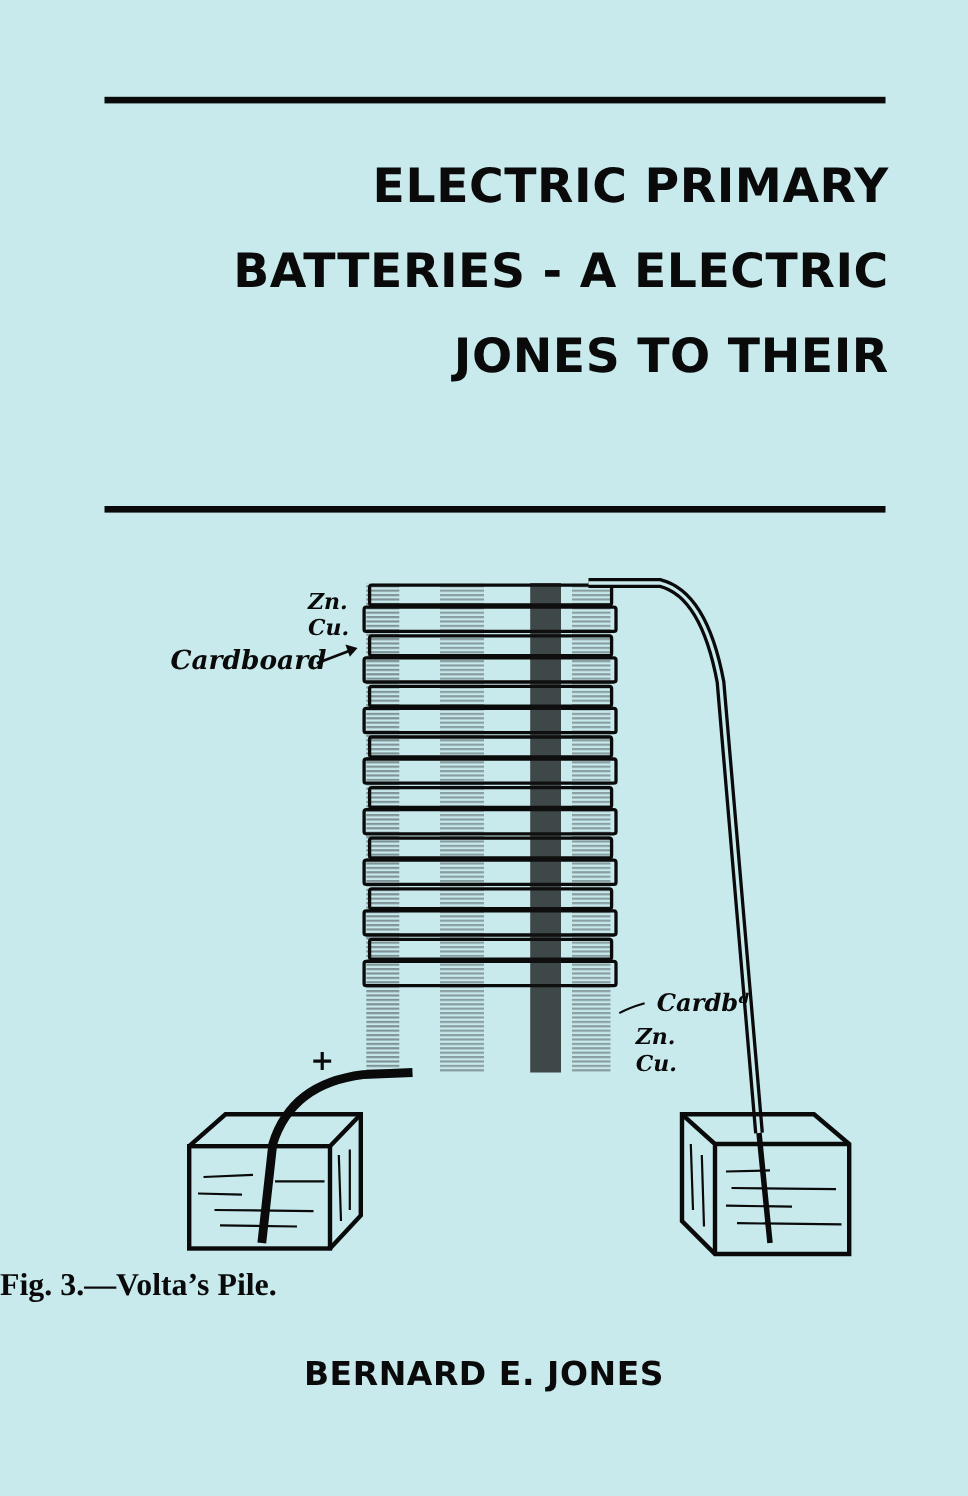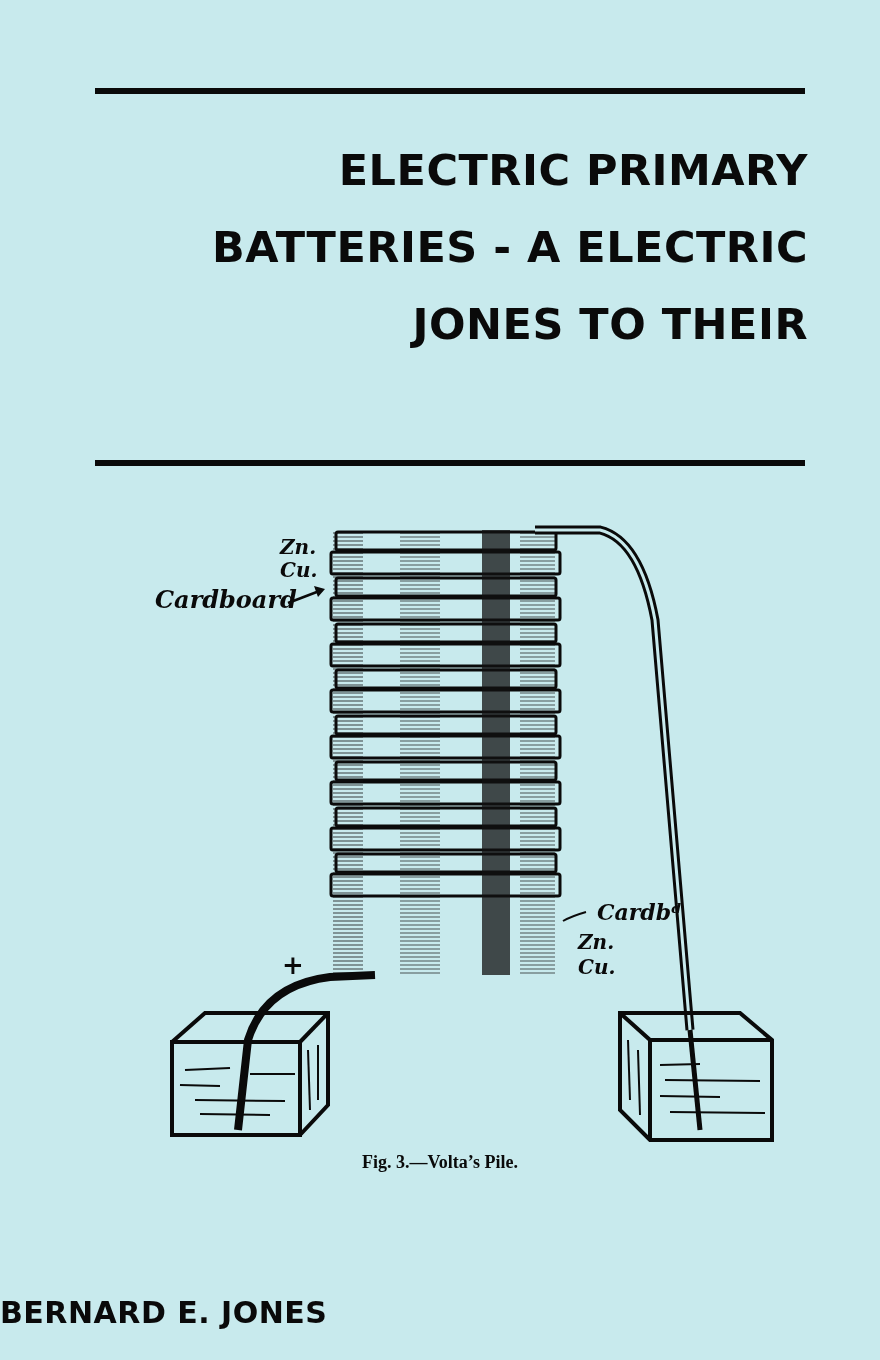--- a/index.html
+++ b/index.html
@@ -12,25 +12,25 @@
   .rule.bottom { top:460px; }
   .title {
     position:absolute; left:48px; width:760px; top:132px; text-align:right;
     font-family:"DejaVu Sans", sans-serif; font-weight:bold; font-size:43px;
     line-height:77px; letter-spacing:0.5px;
   }
   .title div { white-space:nowrap; }
   .illus { position:absolute; left:0; top:500px; width:880px; height:700px; }
   .lbl { position:absolute; font-family:"DejaVu Serif", serif; font-style:italic; font-weight:bold; font-size:20px; line-height:20px; }
   .caption {
-    position:absolute; top:1152px; left:0; width:880px; text-align:center;
-    font-family:"Liberation Serif", serif; font-weight:bold; font-size:18px;
+    position:absolute; top:1152px; left:0; width:880px; text-align:left;
+    font-family:"Liberation Serif", serif; font-weight:bold; font-size:29px;
   }
   .author {
-    position:absolute; top:1295px; left:0; width:880px; text-align:left;
+    position:absolute; top:1232px; left:0; width:880px; text-align:center;
     font-family:"DejaVu Sans", sans-serif; font-weight:bold; font-size:30px; letter-spacing:0.5px;
   }
 </style>
 </head>
 <body>
 
 <div>
   <div class="rule top"></div>
 
   <div class="title">

